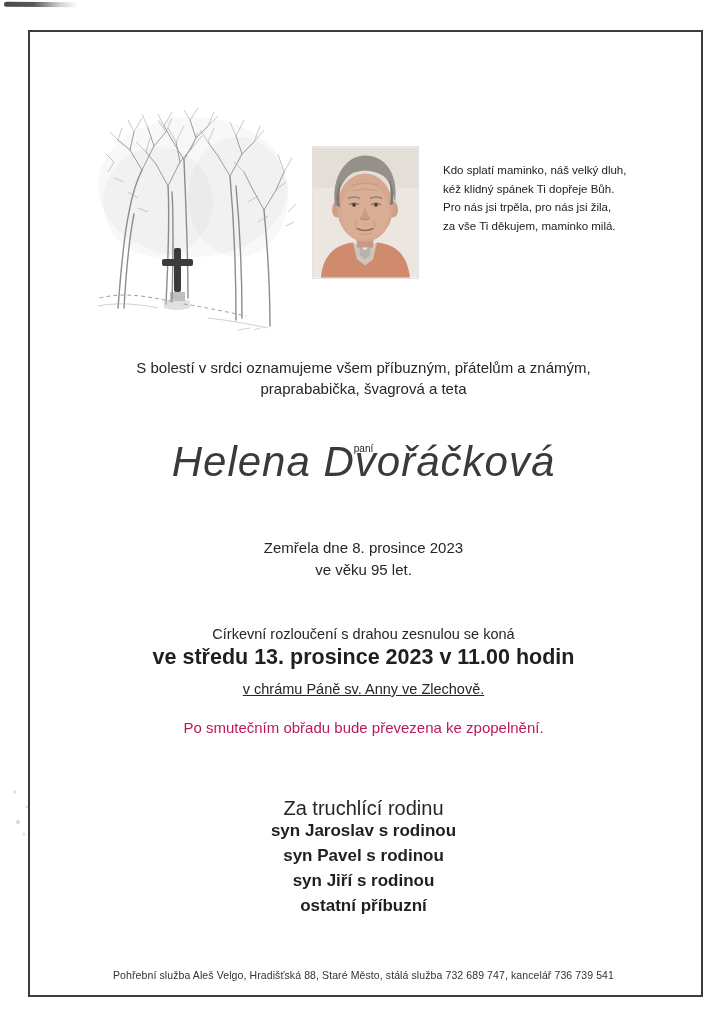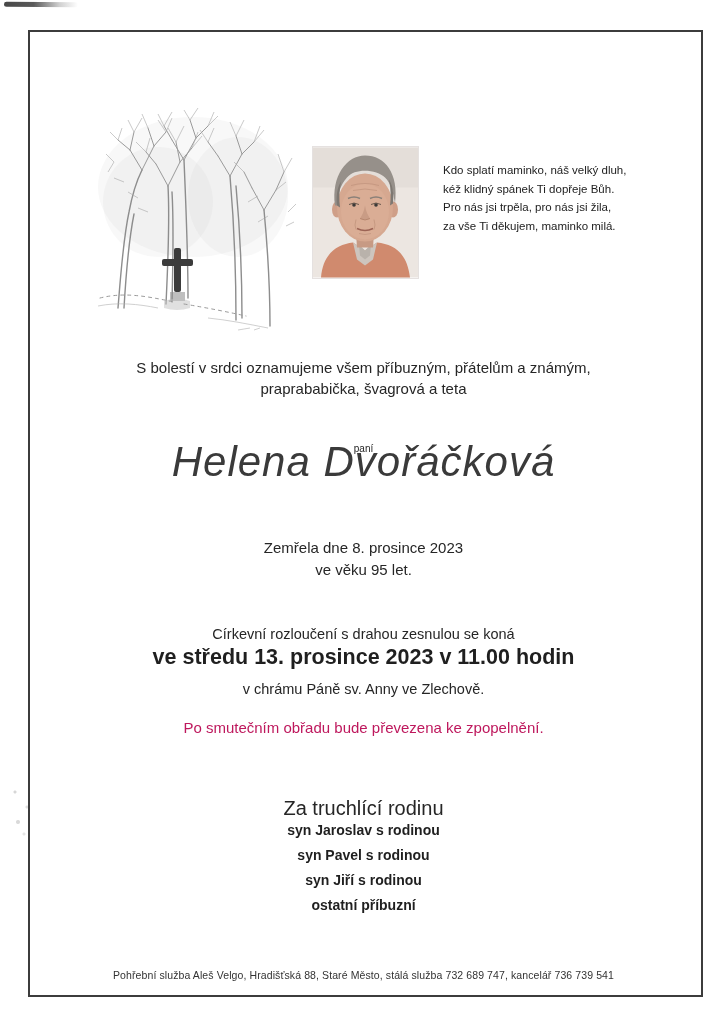--- a/index.html
+++ b/index.html
@@ -39,24 +39,24 @@
   .cline{position:absolute;left:28px;width:671px;text-align:center;}
   .announce{top:357px;font-size:15px;line-height:21px;color:#262626;}
   .salutation{top:443px;font-size:10px;color:#262626;}
   .name{
     top:438px;font-size:42px;font-weight:normal;font-style:italic;
     color:#3a3a3a;letter-spacing:1px;
   }
   .death{top:537px;font-size:15px;line-height:21.5px;color:#262626;}
   .cer-intro{top:626px;font-size:14.5px;color:#262626;}
   .cer-datetime{top:645px;font-size:21.5px;font-weight:bold;color:#1f1f1f;}
-  .cer-place{top:681px;font-size:14.5px;color:#262626;}
+  .cer-place{top:681px;font-size:14.5px;color:#262626;text-decoration:underline;}
   .cer-note{top:719px;font-size:15px;color:#be185d;}
   .mourn-intro{top:797px;font-size:20px;color:#262626;}
-  .mourn-names{top:818px;font-size:14px;font-weight:bold;line-height:25px;color:#1f1f1f;}
+  .mourn-names{top:818px;font-size:17px;font-weight:bold;line-height:25px;color:#1f1f1f;}
   .footer{top:969px;font-size:10.5px;color:#333;letter-spacing:.1px;}
 </style>
 </head>
 <body>
 
 <div class="scan-streak"></div>
 <div class="scan-speckles"></div>
 
 <div class="frame"></div>
 

